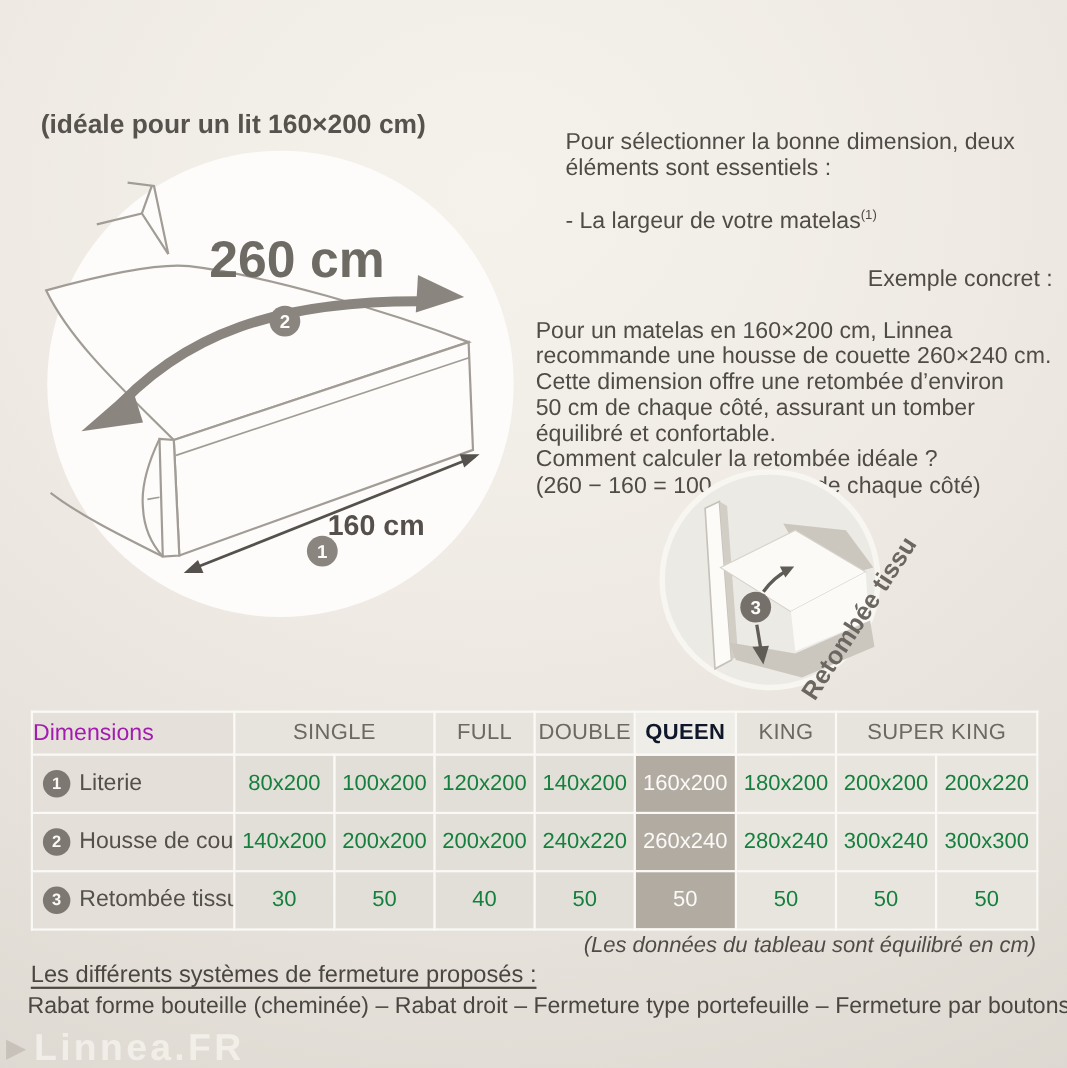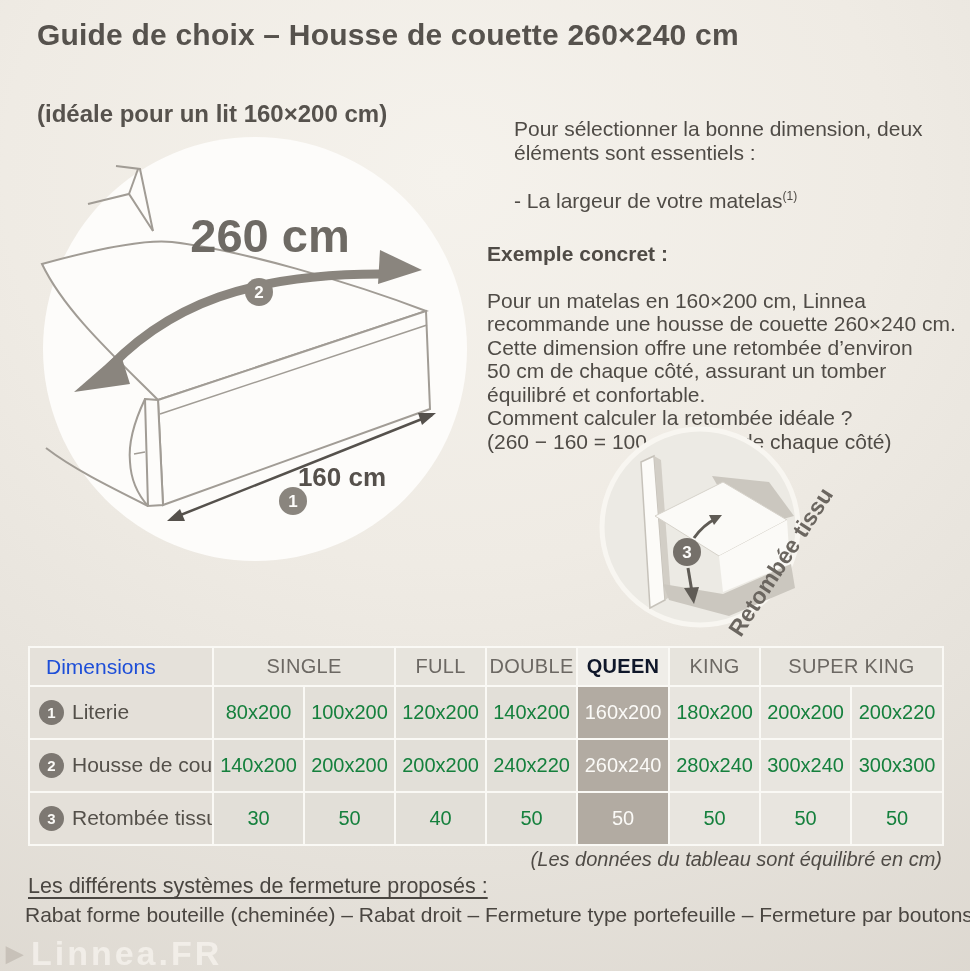--- a/index.html
+++ b/index.html
@@ -7,31 +7,31 @@
     position:relative; width:970px; height:971px; overflow:hidden;
     font-family:"Liberation Sans", sans-serif; color:#4f4b46;
     background: radial-gradient(130% 115% at 46% 18%, #f5f2ec 0%, #efebe4 35%, #e6e2db 60%, #dbd6ce 88%, #d3cec6 100%);
   }
   .title { position:absolute; left:37px; top:18px; font-size:30px; font-weight:bold; color:#56524d; letter-spacing:0.2px; }
   .subtitle { position:absolute; left:37px; top:57px; font-size:24px; font-weight:bold; color:#56524d;margin-top:43px; }
 
   .intro { position:absolute; left:514px; top:93px; width:470px; font-size:21px; line-height:24px; white-space:pre-line; color:#4f4b46; }
   .intro sup { font-size:12px; line-height:0; }
   .example { position:absolute; left:487px; top:218px; width:470px; font-size:21px; line-height:23.5px; white-space:pre-line; color:#4f4b46; }
-  .ex-heading { font-weight:bold; }
+  .ex-heading { font-weight:normal;text-align:right; }
 
   .diagram-main { position:absolute; left:30px; top:122px; width:440px; height:440px; }
   .diagram-drop { position:absolute; left:597px; top:424px; width:206px; height:206px; }
   .drop-label { position:absolute; left:781px; top:562px; transform:translate(-50%,-50%) rotate(-57deg); font-size:23px; font-weight:bold; color:#6b6660; white-space:nowrap; }
 
   .table-wrap { position:absolute; left:28px; top:646px; }
   table { border-collapse:collapse; table-layout:fixed; width:914px; }
   th, td { border:2px solid #faf9f5; text-align:center; vertical-align:middle; overflow:hidden; }
   th { height:35px; background:#e7e4dd; font-size:20px; font-weight:normal; color:#6c6863; letter-spacing:0.3px; }
-  th.dim { text-align:left; padding-left:16px; background:#e5e1da; font-size:21px; color:#1d4ed8; letter-spacing:0; }
+  th.dim { text-align:left; padding-left:0; background:#e5e1da; font-size:21px; color:#a21caf; letter-spacing:0; }
   th.queen { background:#efede8; color:#0f172a; font-weight:bold; }
   td { height:49px; background:#e2dfd8; font-size:20px; color:#15803d; }
   td.right-side { background:#e8e5df; }
   td.label-cell { text-align:left; padding-left:9px; background:#e4e0d9; font-size:21px; color:#54504a; white-space:nowrap; }
   td.hl { background:#b2aba2; color:#fbfaf7; }
   .badge {
     display:inline-flex; width:25px; height:25px; border-radius:50%;
     background:#7d7872; color:#faf9f6; font-size:15px; font-weight:bold;
     align-items:center; justify-content:center; margin-right:8px; vertical-align:middle;
   }
@@ -40,21 +40,20 @@
   .closures-line { position:absolute; left:25px; top:903px; font-size:21px; color:#4a4641; white-space:nowrap; }
 
   .watermark { position:absolute; left:6px; top:934px; font-size:34px; font-weight:bold; letter-spacing:3px; color:rgba(250,247,242,0.65); }
   .wm-tri { font-size:22px; color:rgba(180,173,164,0.55); margin-right:8px; letter-spacing:0; vertical-align:4px; }
 </style>
 </head>
 <body>
 
 <div class="page">
 
-  <div class="title">Guide de choix – Housse de couette 260×240 cm</div>
   <div class="subtitle">(idéale pour un lit 160×200 cm)</div>
 
   <svg class="diagram-main" viewBox="0 0 440 440">
     <circle cx="225" cy="227" r="212" fill="#fdfcfa"></circle>
     <g stroke="#a19c95" stroke-width="2" fill="none">
 
       <path d="M86,44 L110,47 L123,109"></path>
       <path d="M58,82 L99,72 L123,109"></path>
       <path d="M99,72 L108,47"></path>
 

